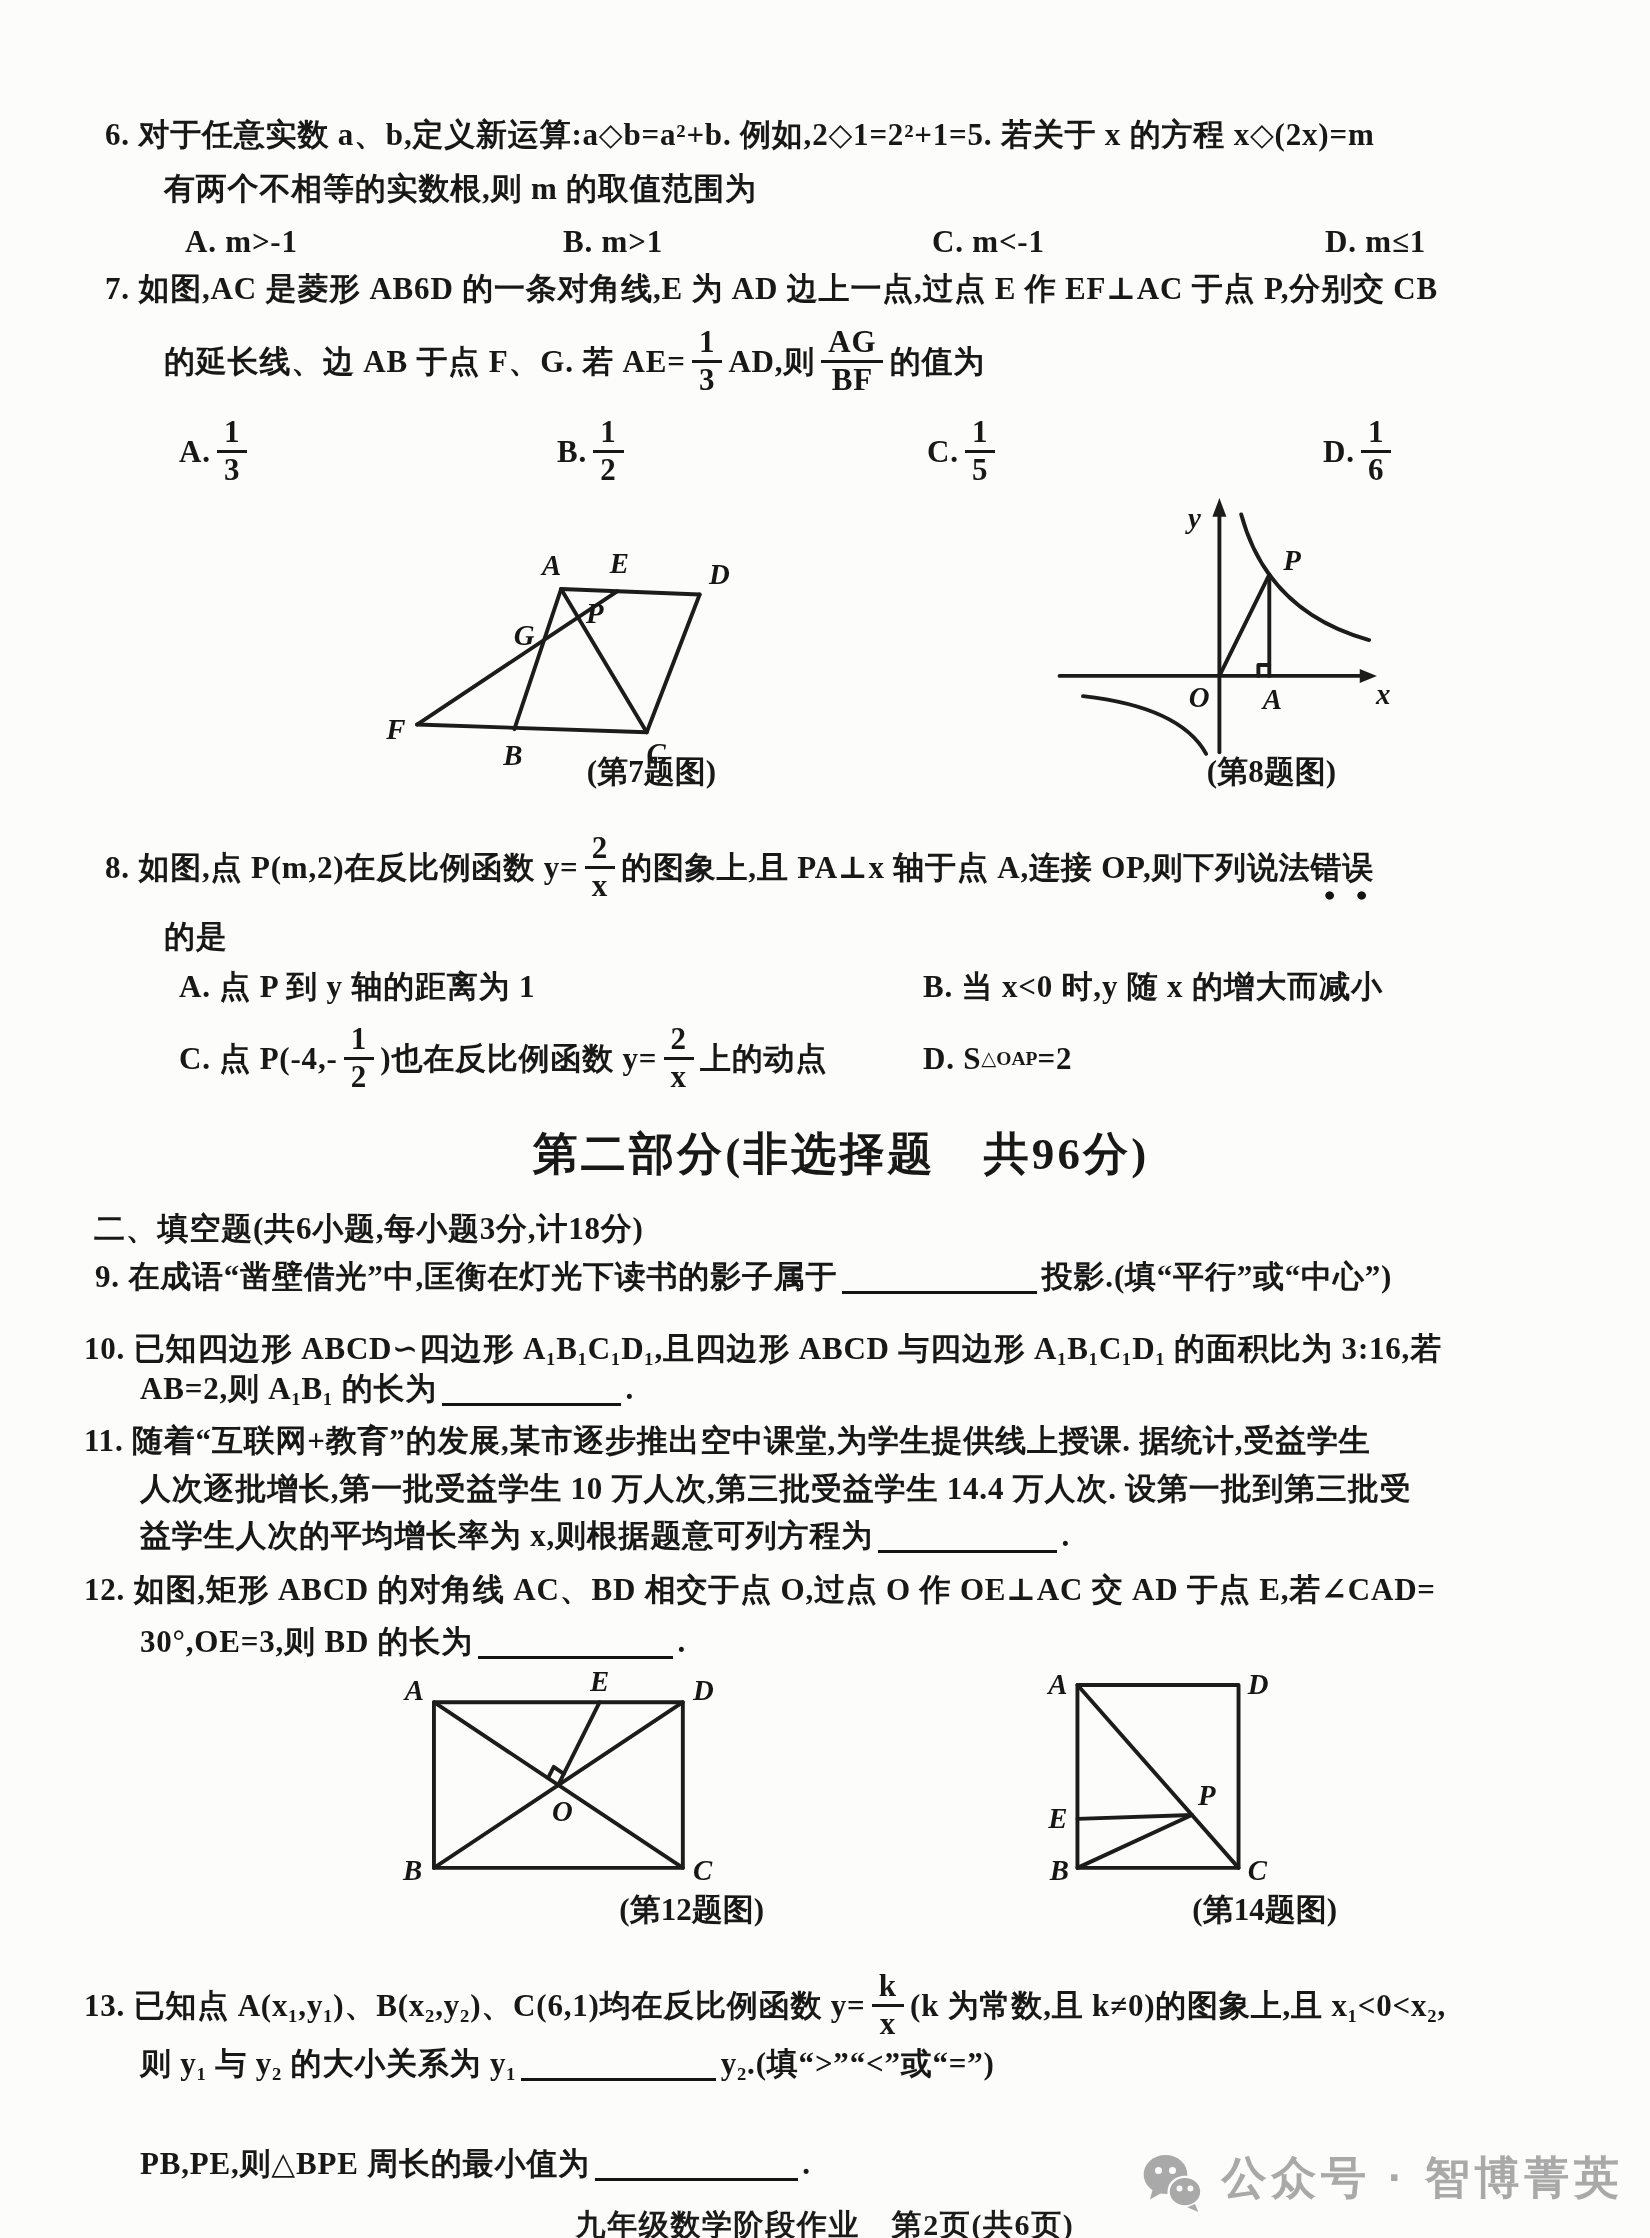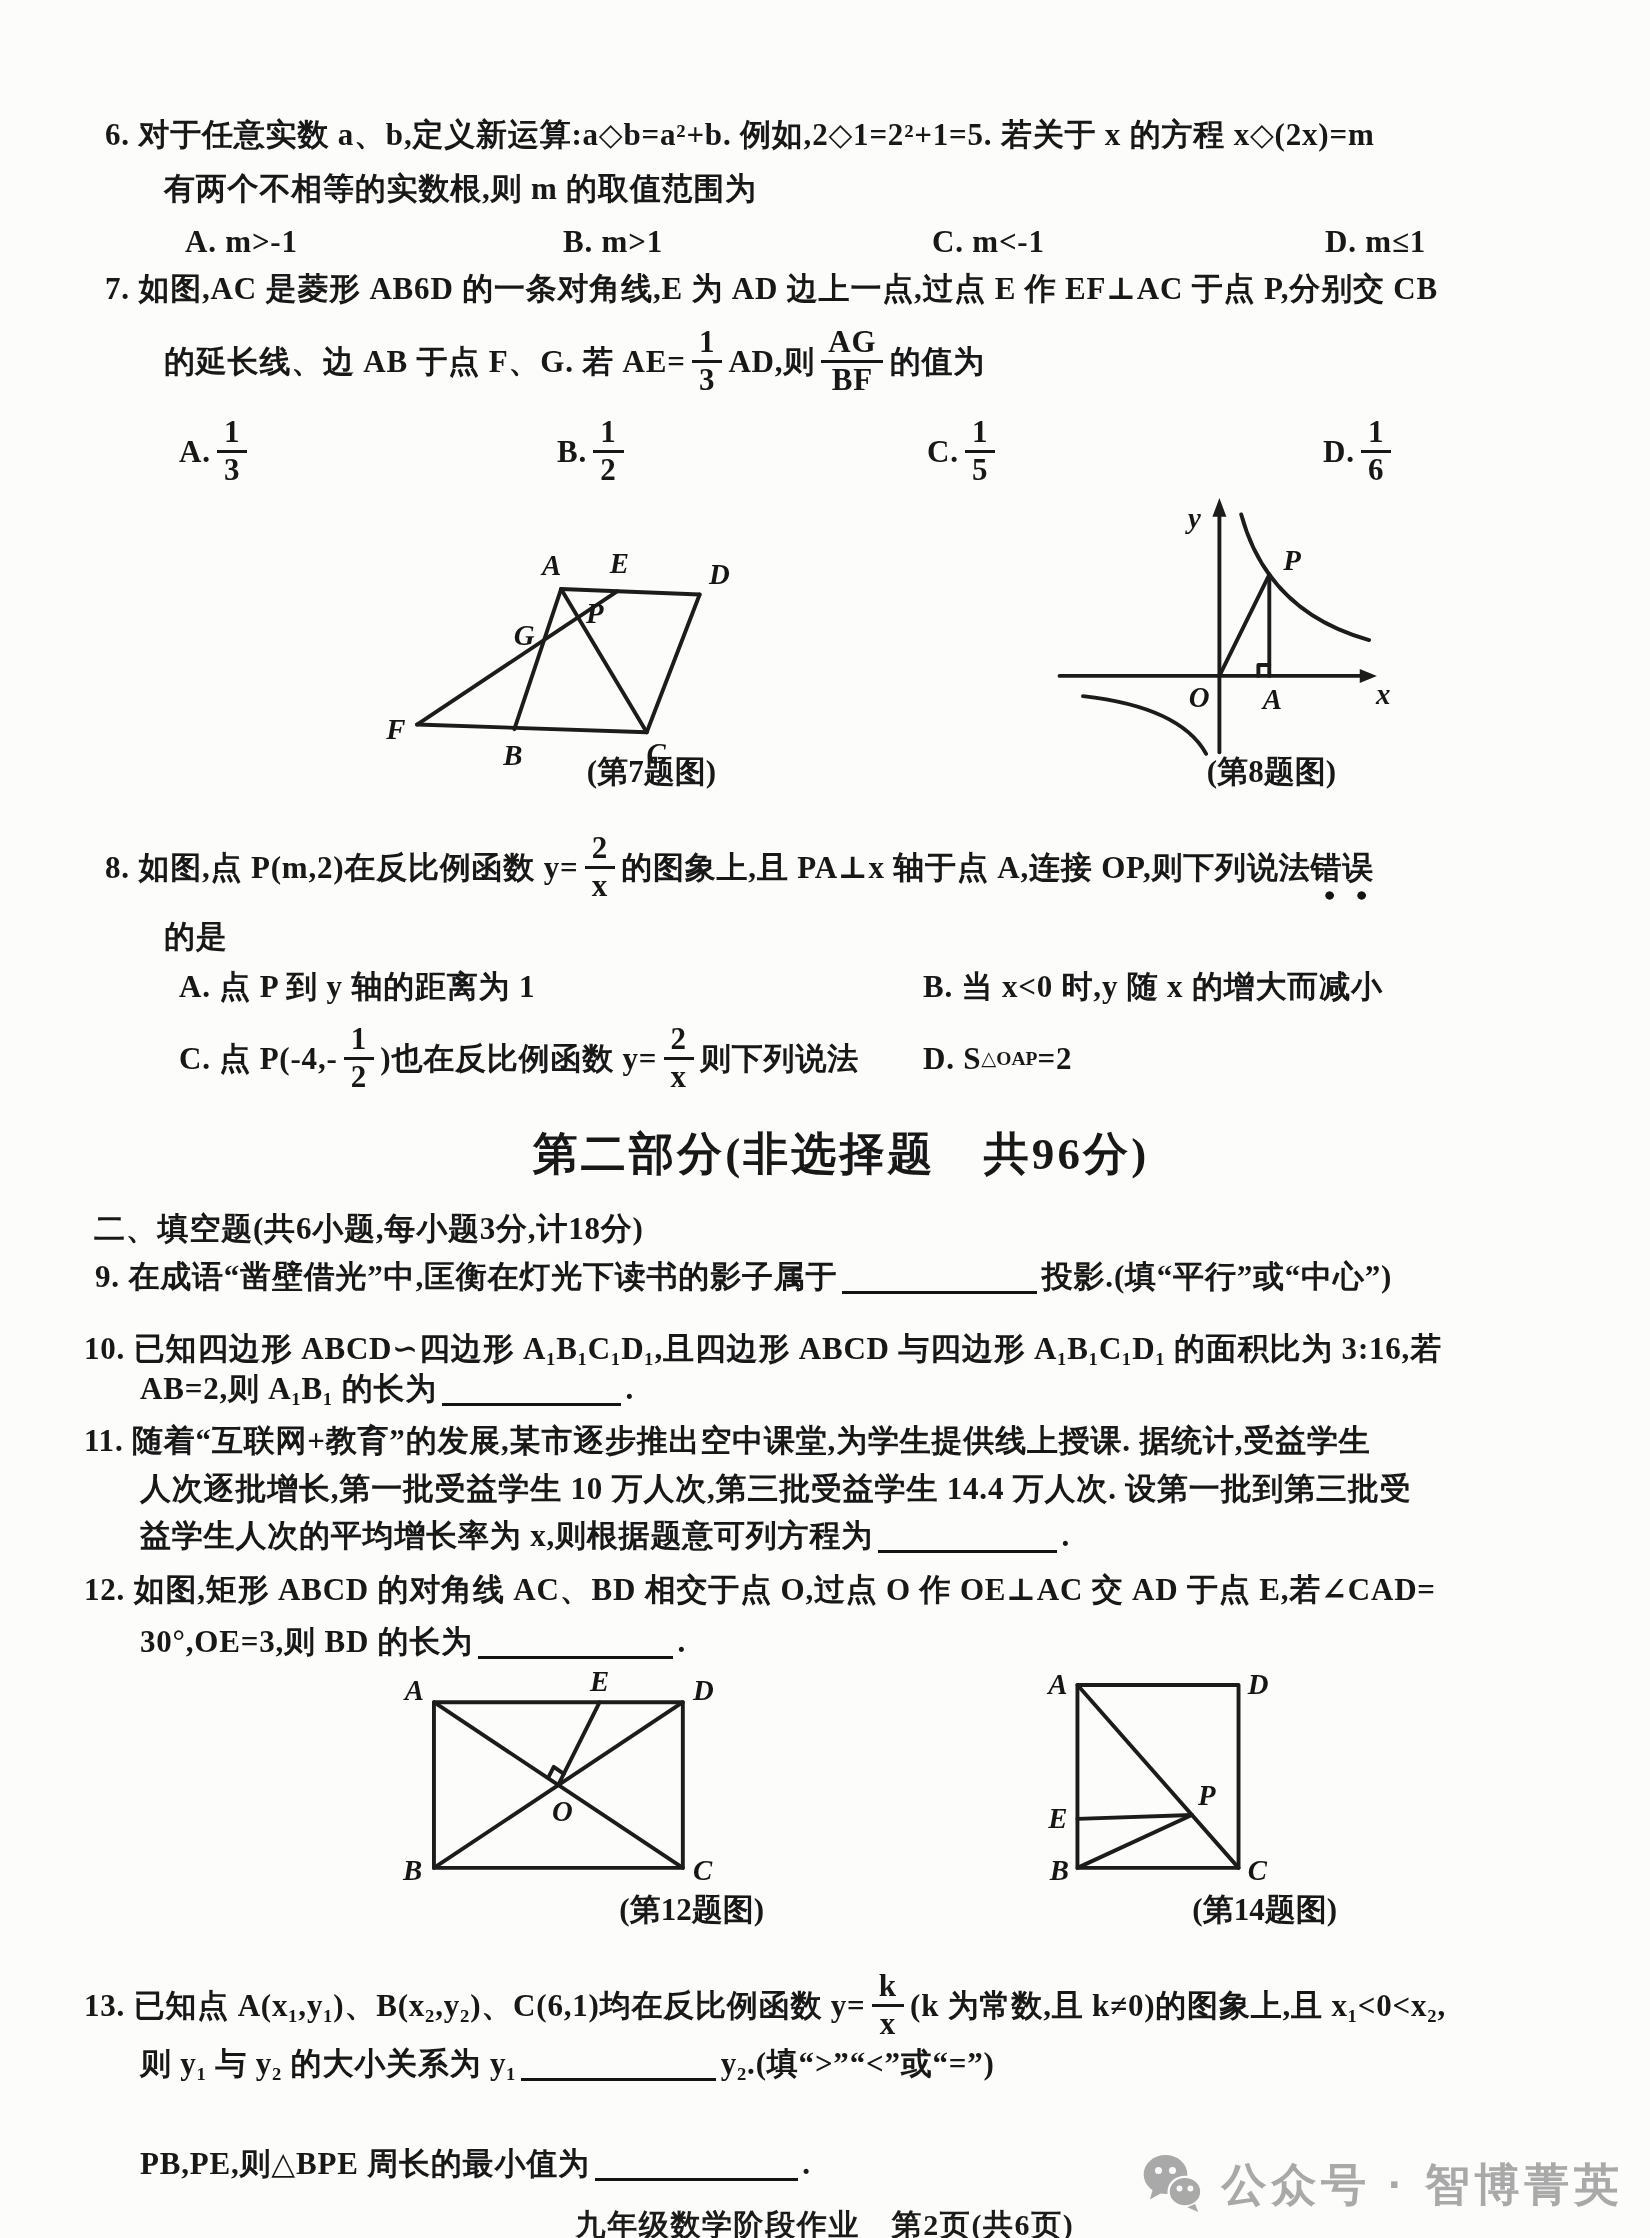--- a/index.html
+++ b/index.html
@@ -42,21 +42,21 @@
   svg.fig{position:absolute;overflow:visible;}
   svg.fig path, svg.fig line, svg.fig polyline{
     fill:none;stroke:#1c1c1c;stroke-width:5;stroke-linecap:round;stroke-linejoin:round;
   }
   svg.fig polygon{fill:#1c1c1c;stroke:none;}
   svg.fig text{
     font-family:"Liberation Serif","DejaVu Serif",serif;
     font-size:37px;font-style:italic;font-weight:700;fill:#161616;
   }
   .watermark{
-    position:absolute;display:flex;align-items:flex-end;gap:15.6px;
+    position:absolute;display:flex;align-items:flex-start;gap:15.6px;
     color:#a9a9a9;font-size:45px;font-weight:700;letter-spacing:4.7px;
     font-family:"Liberation Sans","DejaVu Sans",sans-serif;
   }
   .footer{
     position:absolute;left:0;width:1650px;text-align:center;
     font-size:30px;font-weight:700;color:#1b1b1b;letter-spacing:1.6px;
   }
 </style>
 </head>
 <body>
@@ -169,21 +169,21 @@
     <span>C. 点 P(-4,-</span>
     <span class="fr">
       <span class="n">1</span>
       <span class="d">2</span>
     </span>
     <span>)也在反比例函数 y=</span>
     <span class="fr">
       <span class="n">2</span>
       <span class="d">x</span>
     </span>
-    <span>则下列说法</span>
+    <span>上的动点</span>
   </div>
   <div class="line frow" style="left:923px;top:1015px;height:87px">
     <span>D. S</span>
       <span class="sub">△OAP</span>
       <span>=2</span>
   </div>
 
   <div class="section-title" style="top:1124px">第二部分(非选择题　共96分)</div>
   <div class="line" style="left:94px;top:1208px">二、填空题(共6小题,每小题3分,计18分)</div>
 

